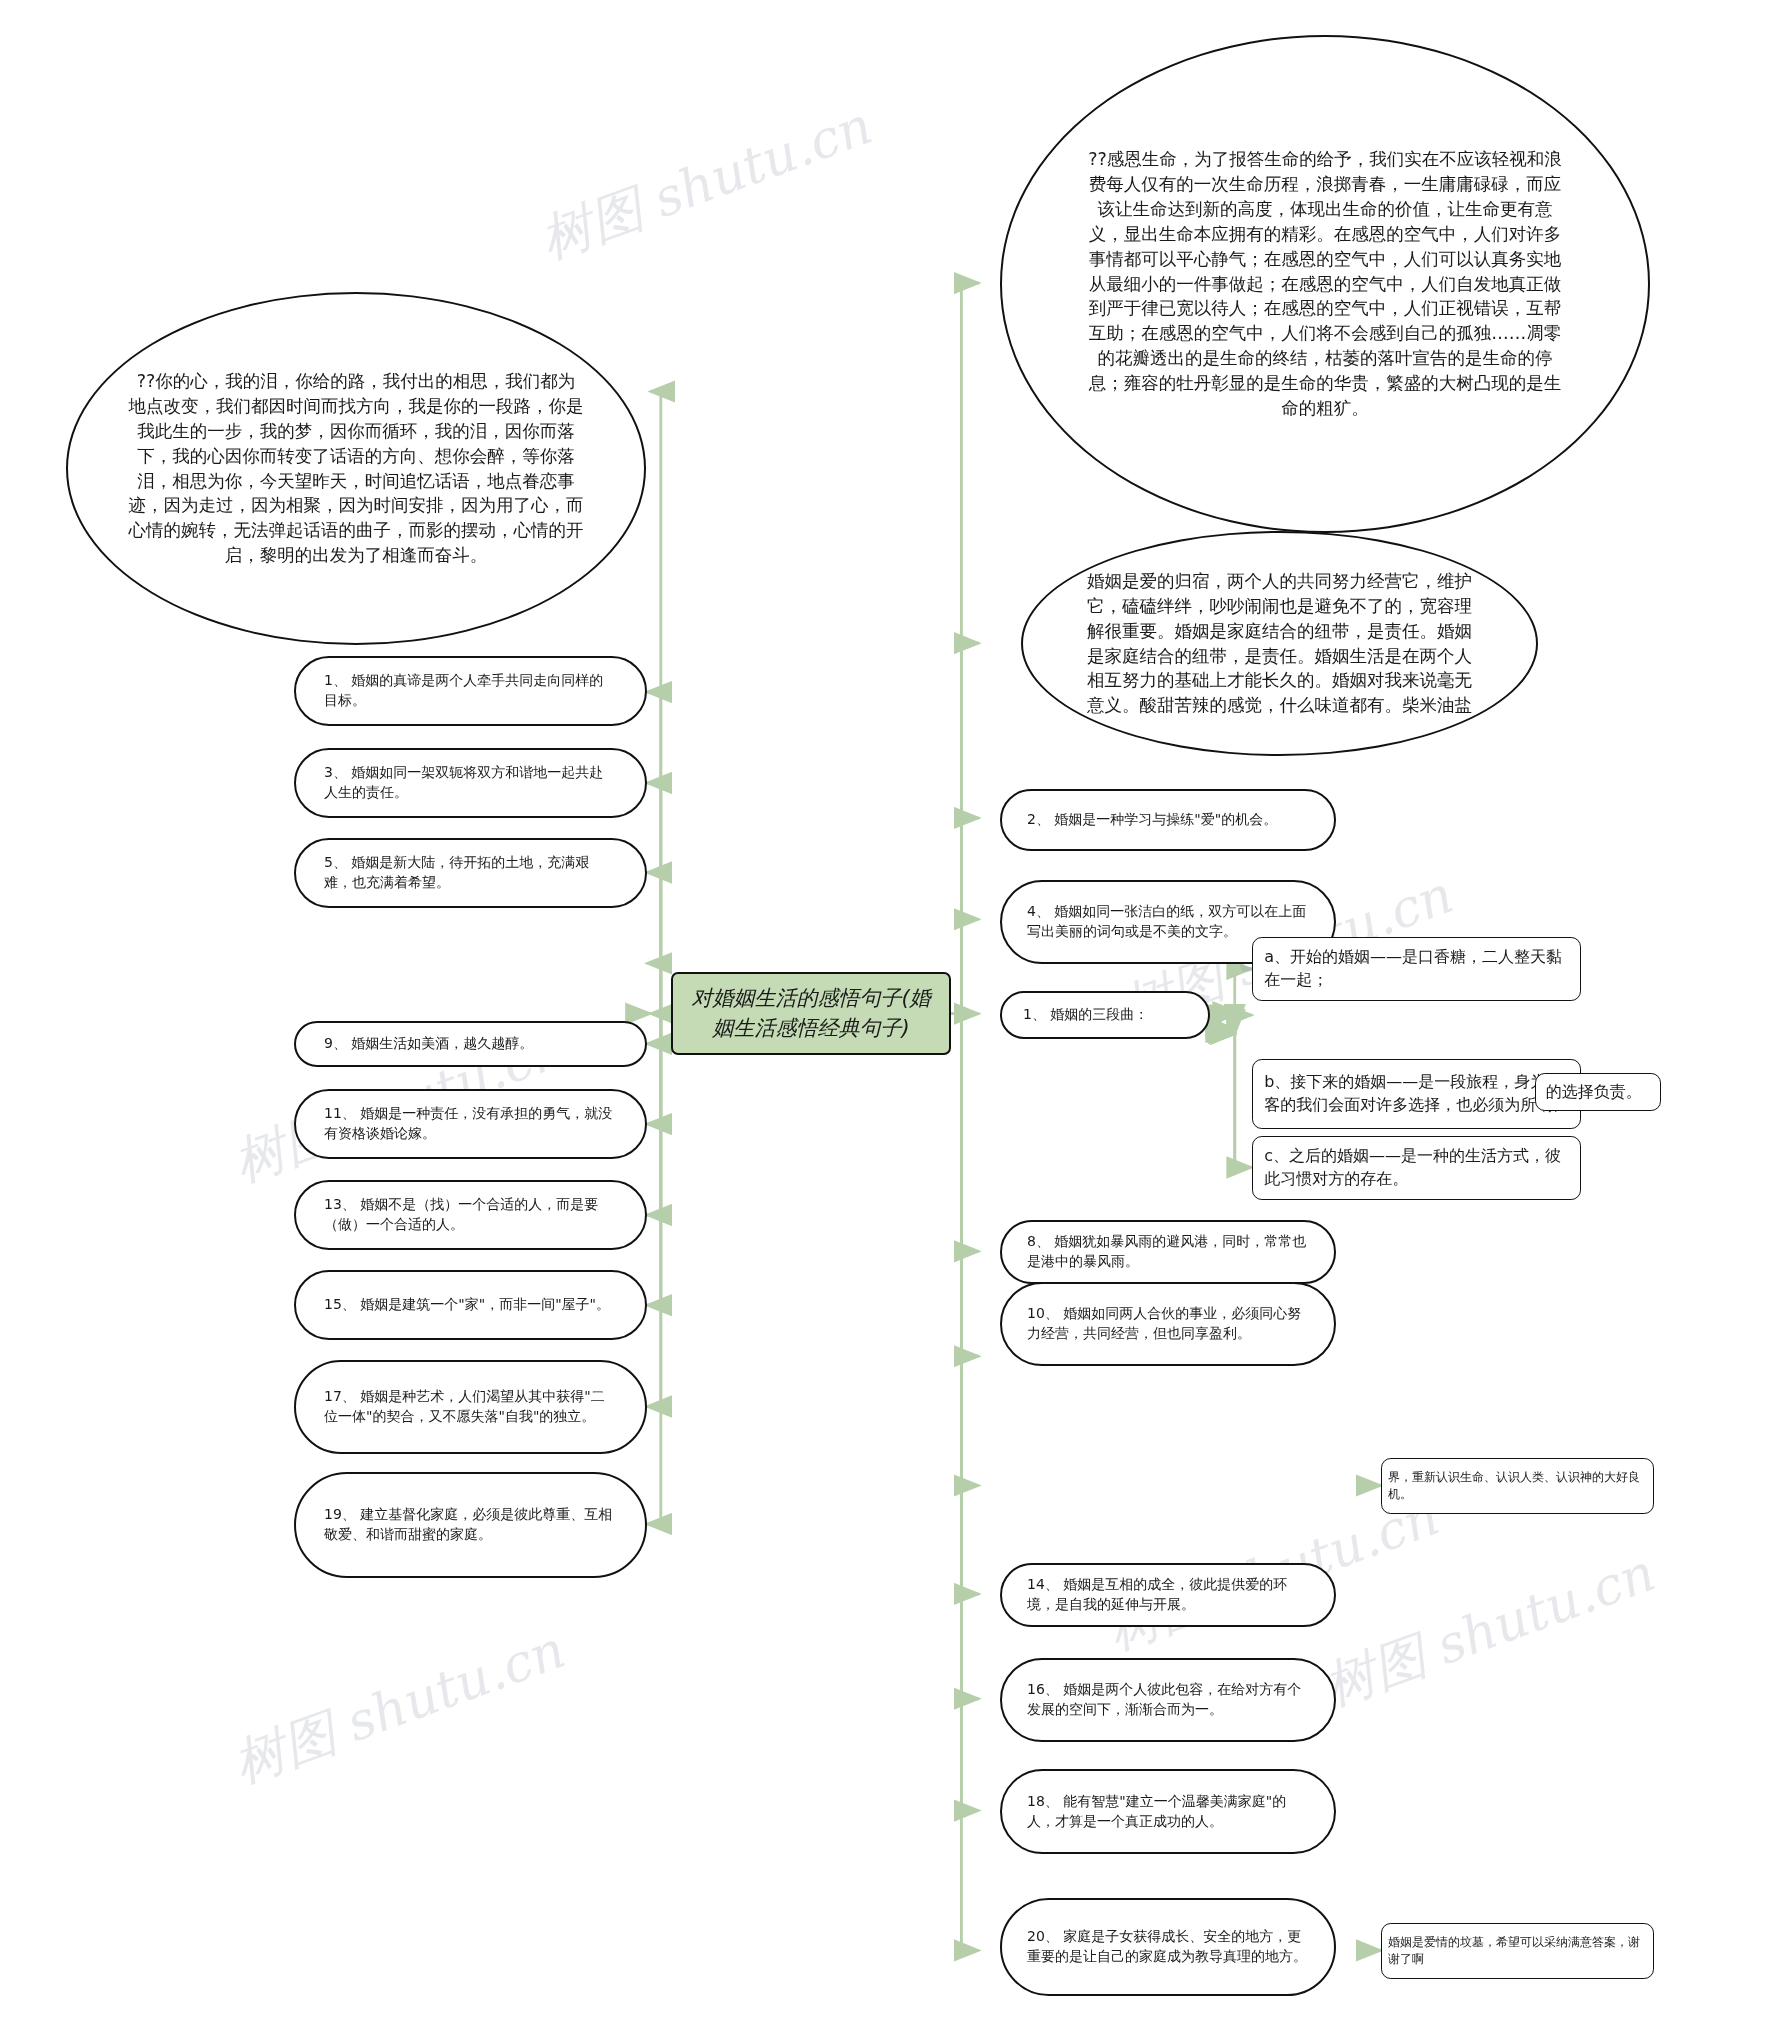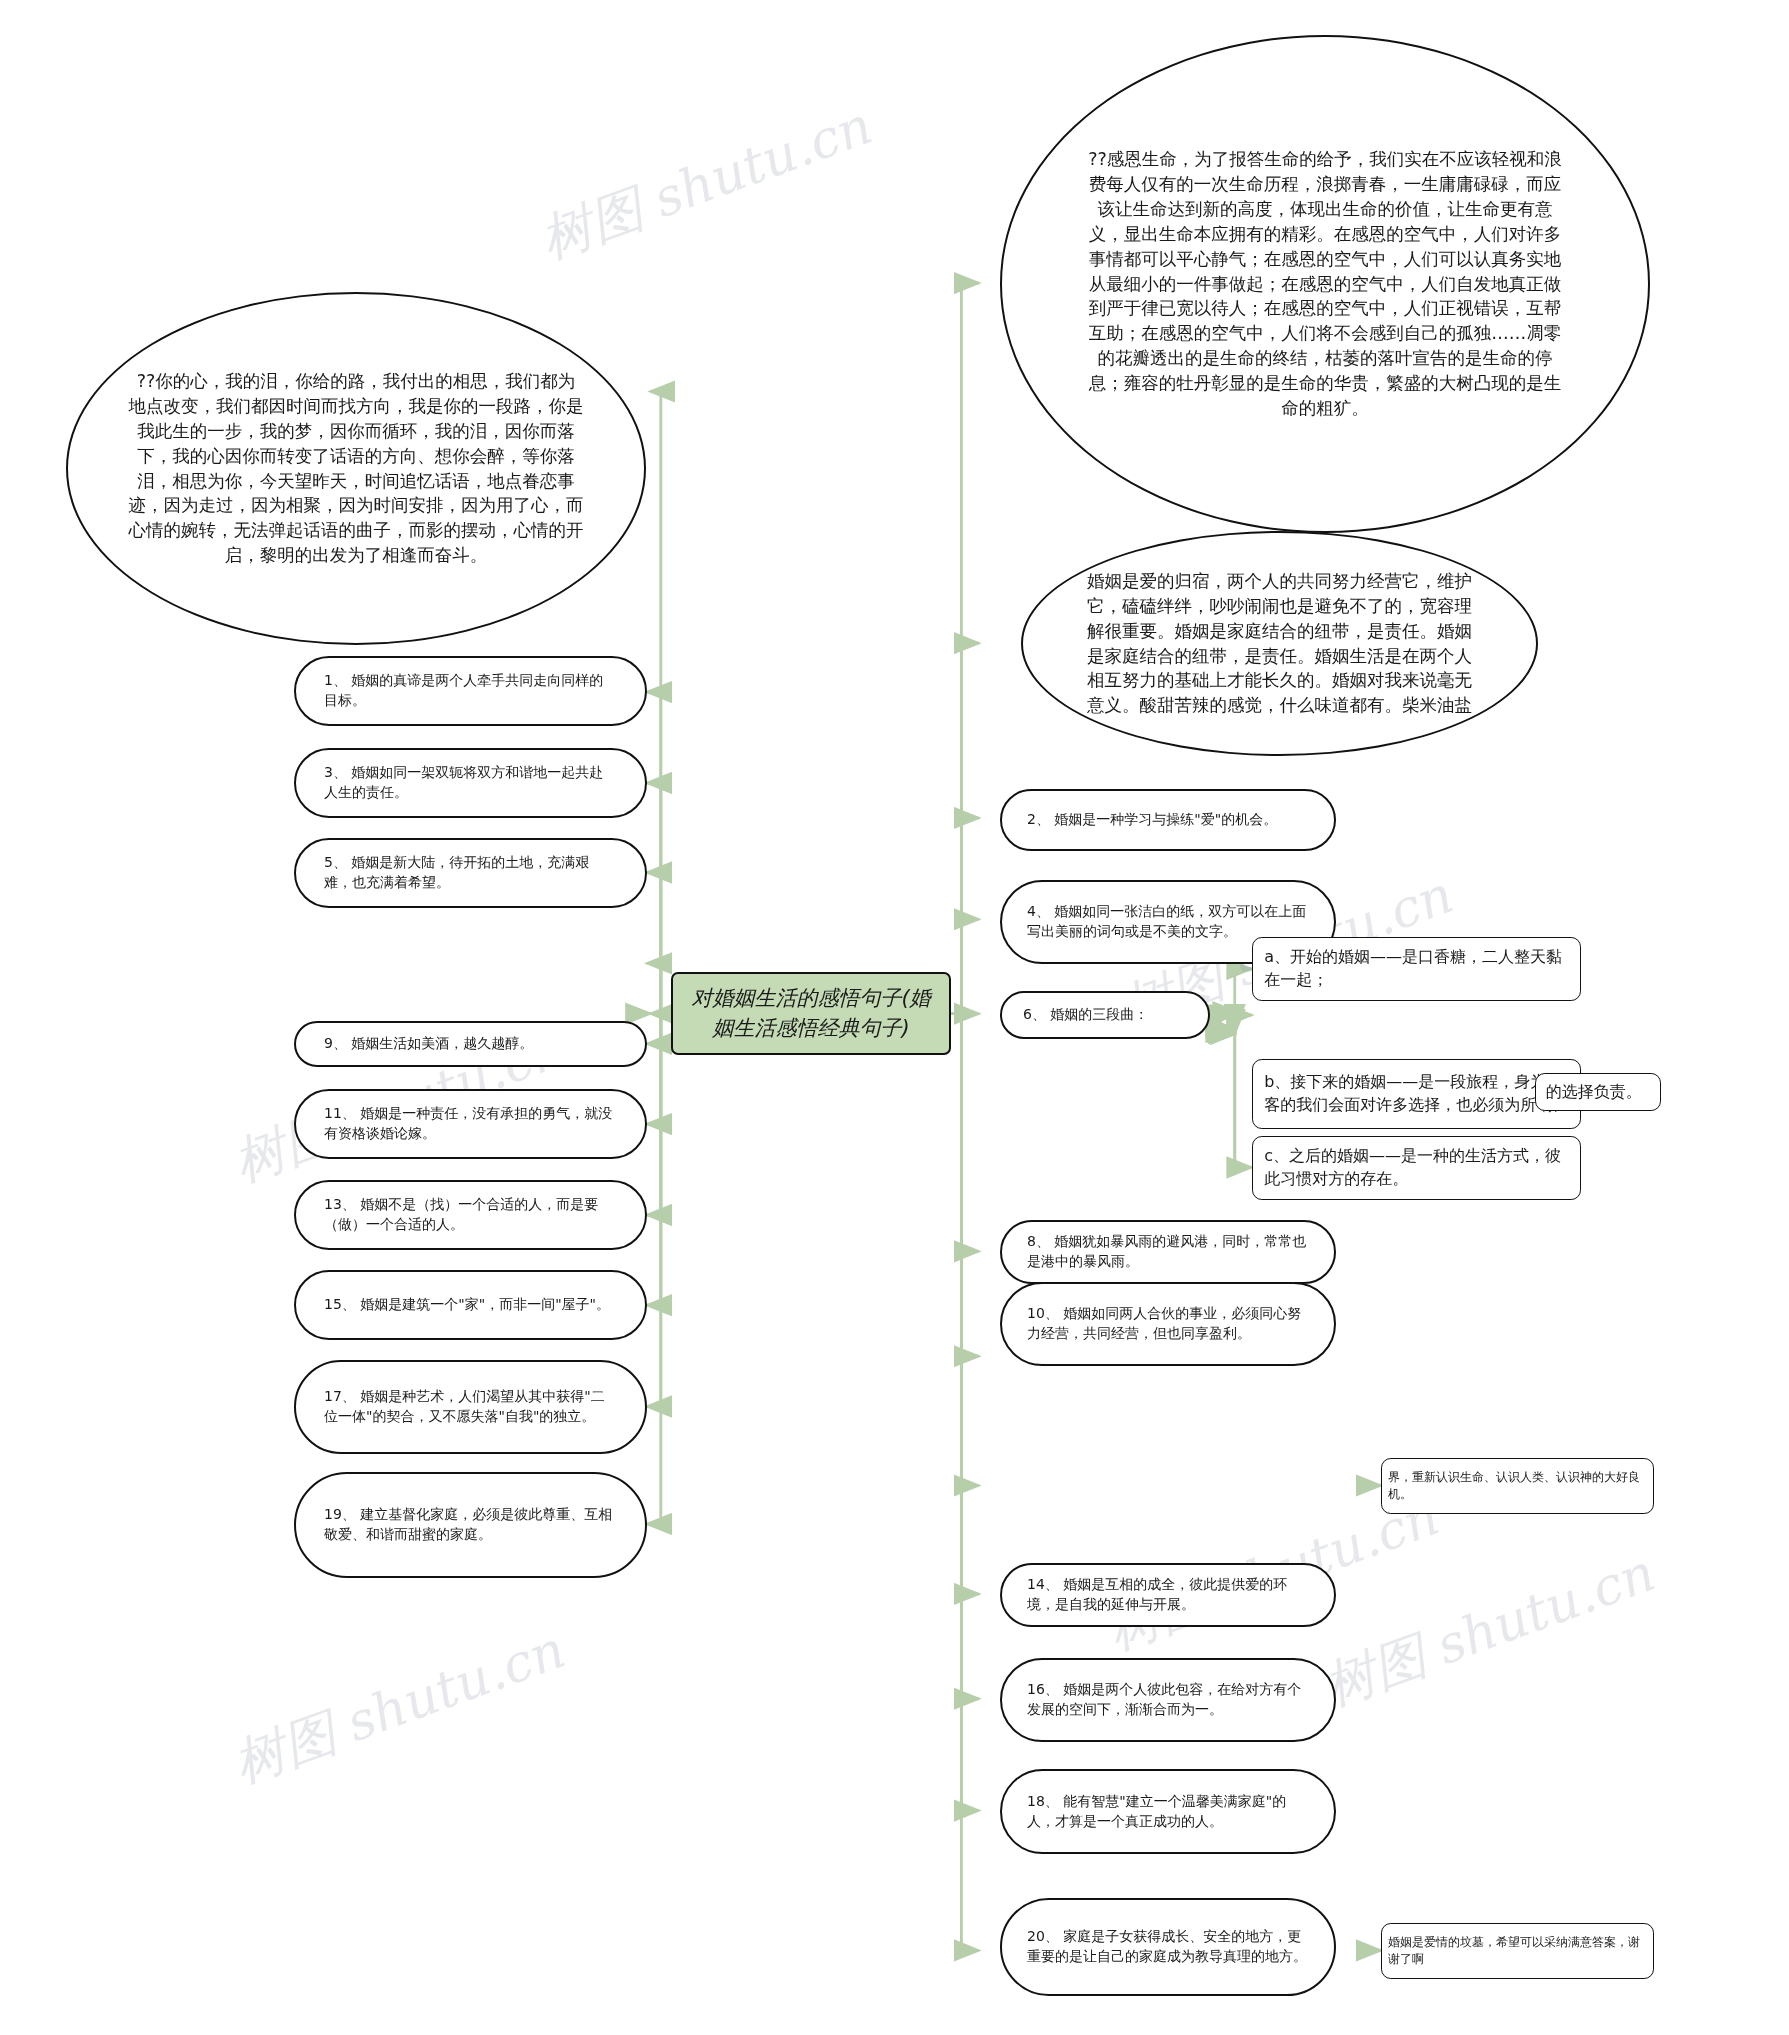--- a/index.html
+++ b/index.html
@@ -265,21 +265,21 @@
 
   <div class="node stadium mid" style="left:1000px;top:789px;width:336px;height:62px;padding:9.8px 25px;">
     <span class="txt">2、 婚姻是一种学习与操练"爱"的机会。</span>
   </div>
 
   <div class="node stadium mid" style="left:1000px;top:880px;width:336px;height:84px;padding:9.8px 25px;">
     <span class="txt">4、 婚姻如同一张洁白的纸，双方可以在上面写出美丽的词句或是不美的文字。</span>
   </div>
 
   <div class="node stadium mid" style="left:1000px;top:991px;width:210px;height:48px;padding:5.6px 21px;">
-    <span class="txt">6、 婚姻的三段曲：</span>
+    <span class="txt">1、 婚姻的三段曲：</span>
   </div>
 
   <div class="node rrect small" style="left:1252px;top:937px;width:329px;height:64px;border-width:1.4px;">
     <span class="txt">a、开始的婚姻——是口香糖，二人整天黏在一起；</span>
   </div>
 
   <div class="node rrect small" style="left:1252px;top:1059px;width:329px;height:70px;border-width:1.4px;">
     <span class="txt">b、接下来的婚姻——是一段旅程，身为旅客的我们会面对许多选择，也必须为所 做</span>
   </div>
 

